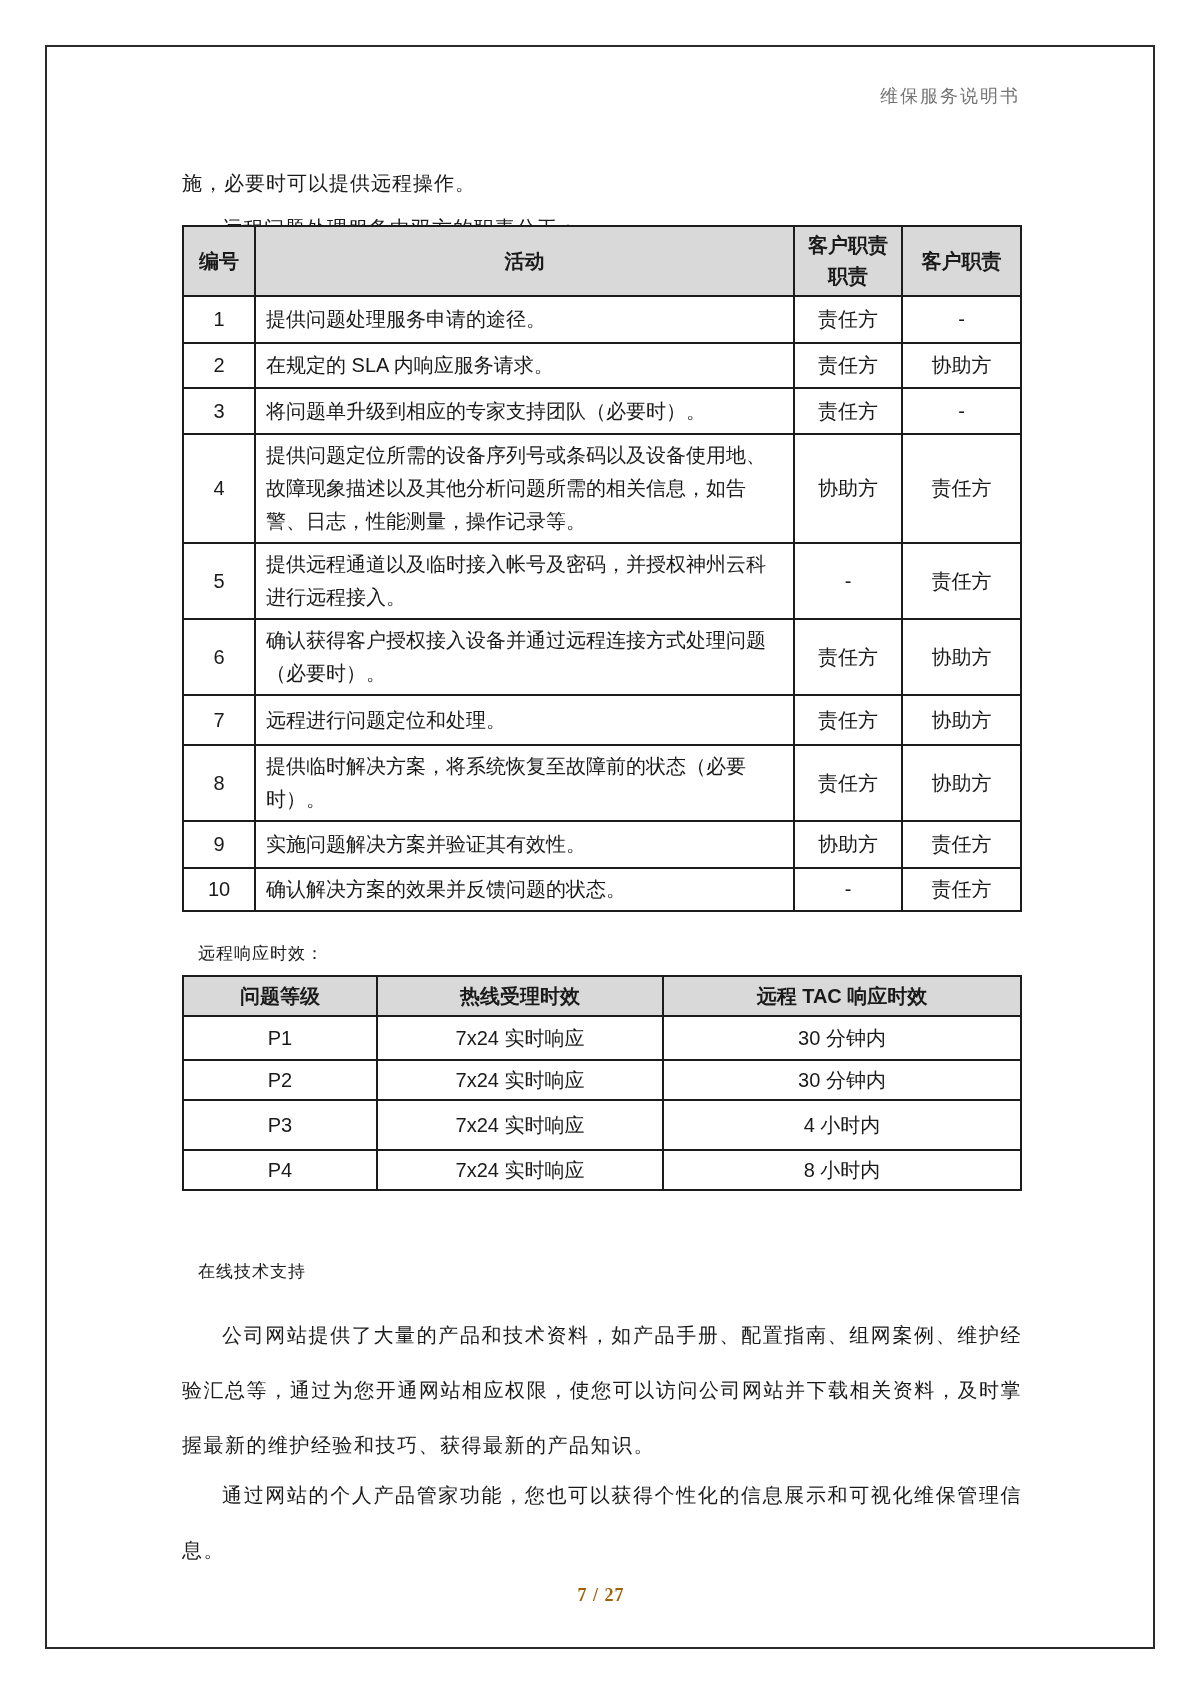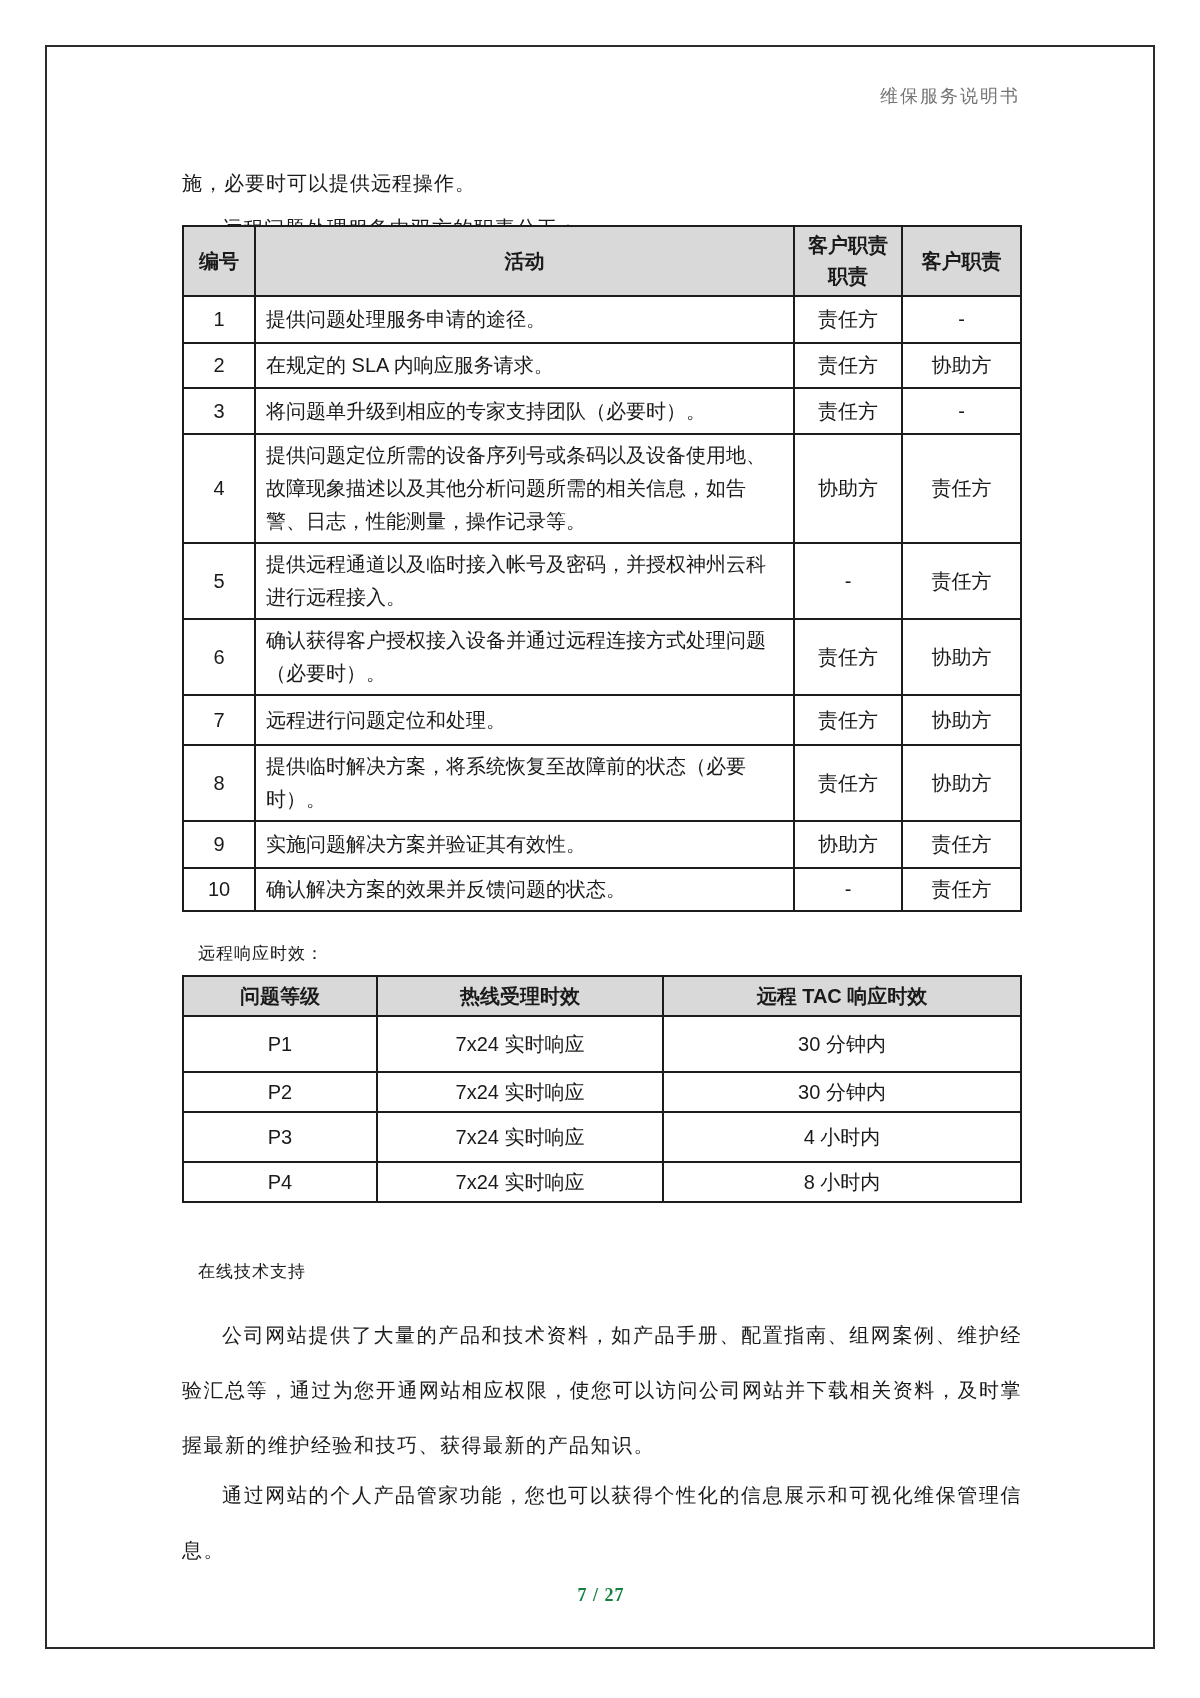--- a/index.html
+++ b/index.html
@@ -46,21 +46,21 @@
   .para{
     position:absolute;left:182px;width:840px;
     font-size:20px;line-height:55px;letter-spacing:1.5px;
     text-align:justify;text-indent:2em;
   }
   .para1{top:1288px;}
   .para2{top:1448px;}
   .footer{
     position:absolute;left:182px;top:1585px;width:838px;
     text-align:center;font-family:"Liberation Serif","DejaVu Serif",serif;
-    font-size:18px;font-weight:700;color:#15803d;letter-spacing:1px;
+    font-size:18px;font-weight:700;color:#a16207;letter-spacing:1px;
   }
 </style>
 </head>
 <body>
 
 <div class="page">
   <div class="frame"></div>
 
   <div class="running-header">维保服务说明书</div>
 
@@ -154,21 +154,21 @@
       <col style="width:194px">
         <col style="width:286px">
         <col style="width:358px">
     </colgroup>
     <tbody>
         <tr style="height:40px">
       <th>问题等级</th>
       <th>热线受理时效</th>
       <th>远程 TAC 响应时效</th>
     </tr>
-    <tr style="height:56px">
+    <tr style="height:44px">
       <td>P1</td>
       <td>7x24 实时响应</td>
       <td>30 分钟内</td>
     </tr>
     <tr style="height:40px">
       <td>P2</td>
       <td>7x24 实时响应</td>
       <td>30 分钟内</td>
     </tr>
     <tr style="height:50px">

